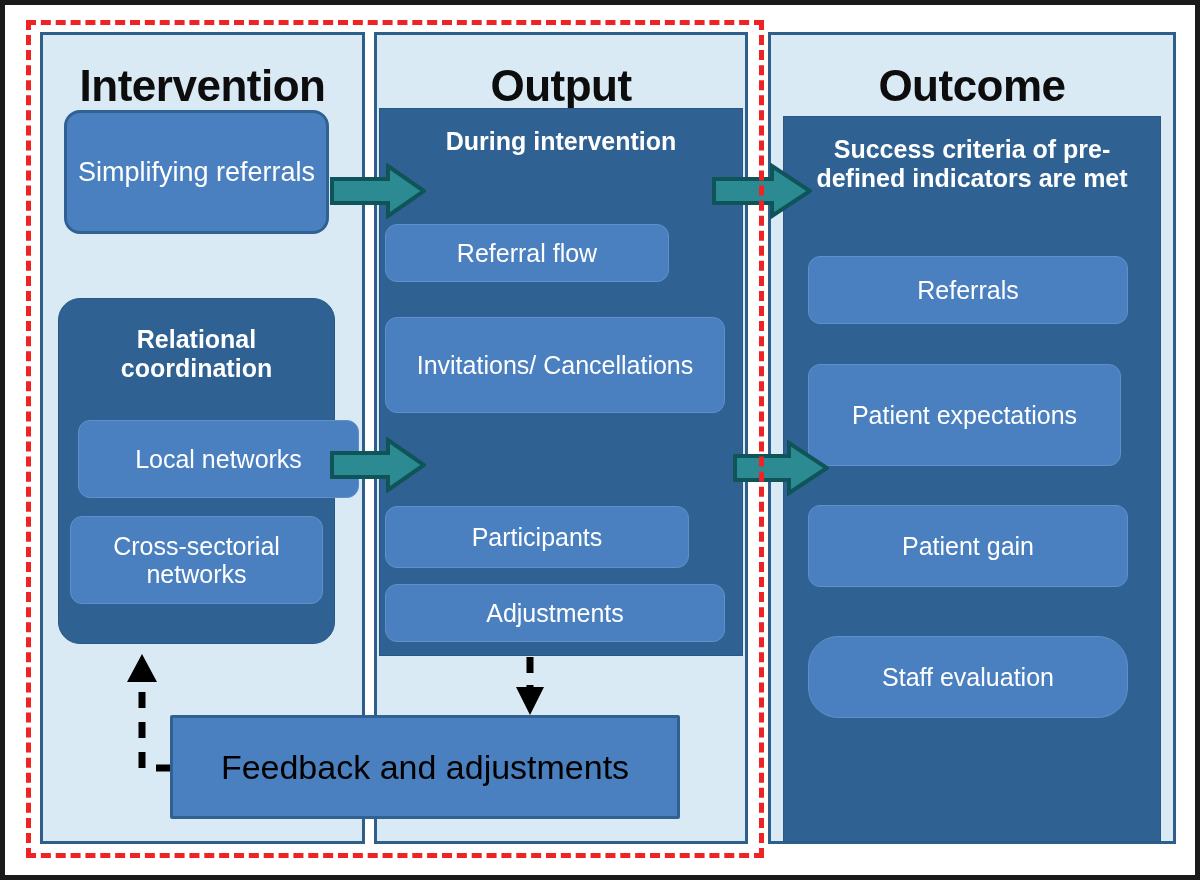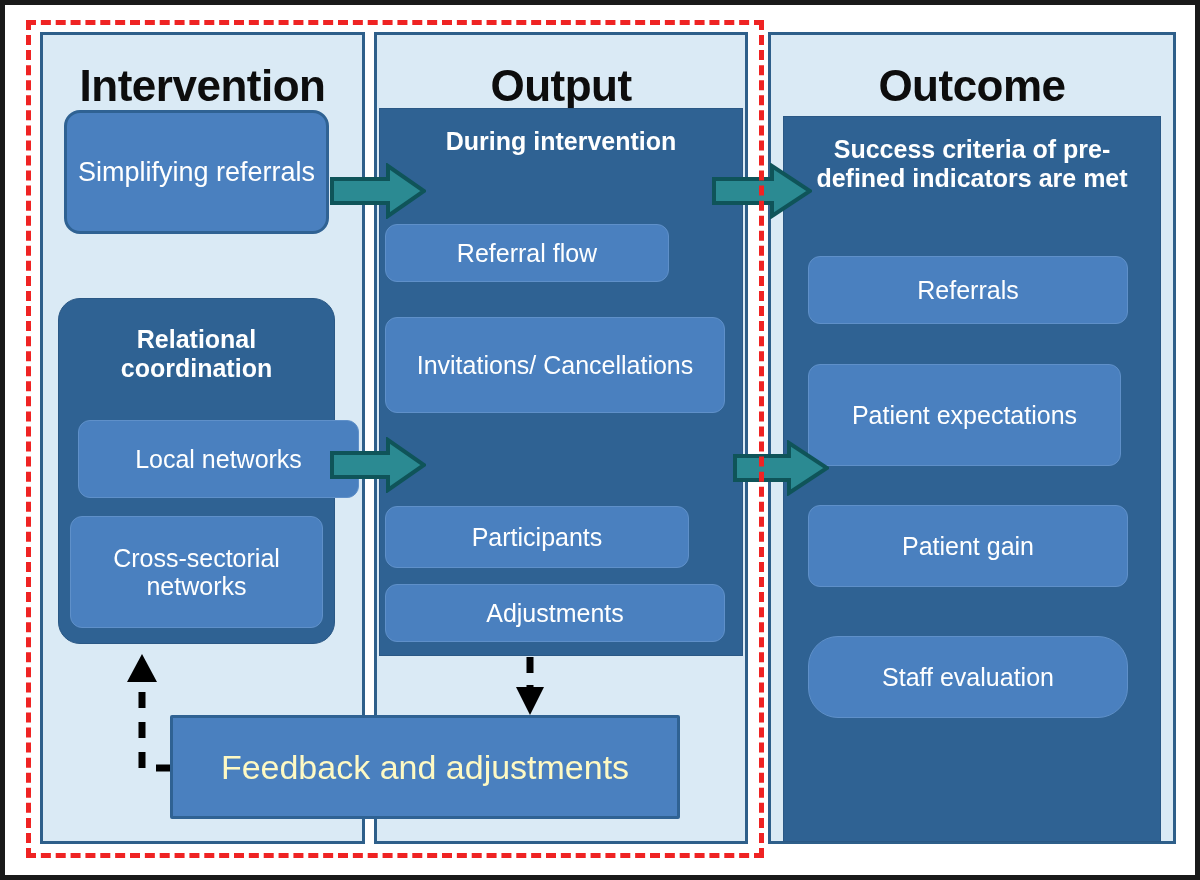--- a/index.html
+++ b/index.html
@@ -109,21 +109,21 @@
   #feedback-box {
     position: absolute;
     left: 170px;
     top: 715px;
     width: 510px;
     height: 104px;
     box-sizing: border-box;
     background: #4a80bf;
     border: 3px solid #2f6293;
     border-radius: 2px;
-    color: #fef9c3;
+    color: #000000;
     font-size: 34px;
     display: flex;
     align-items: center;
     justify-content: center;
     text-align: center;
     z-index: 30;
   }
 
   
   .teal-arrow {
@@ -142,21 +142,21 @@
   <div class="column" id="col-intervention">
     <div class="column-title">Intervention</div>
   </div>
 
   <div class="node thick-border" style="left:64px; top:110px; width:265px; height:124px; font-size:27px;">Simplifying referrals</div>
 
   <div class="dark-panel rounded" style="left:58px; top:298px; width:277px; height:346px;">
     <div class="dark-panel-title" style="top:26px;">Relational coordination</div>
   </div>
   <div class="node" style="left:78px; top:420px; width:281px; height:78px;">Local networks</div>
-  <div class="node" style="left:70px; top:516px; width:253px; height:112px;">Cross-sectorial networks</div>
+  <div class="node" style="left:70px; top:516px; width:253px; height:88px;">Cross-sectorial networks</div>
 
   <div class="column" id="col-output">
     <div class="column-title">Output</div>
   </div>
 
   <div class="dark-panel" style="left:379px; top:108px; width:364px; height:548px;">
     <div class="dark-panel-title" style="top:18px;">During intervention</div>
   </div>
   <div class="node" style="left:385px; top:224px; width:284px; height:58px;">Referral flow</div>
   <div class="node" style="left:385px; top:317px; width:340px; height:96px;">

